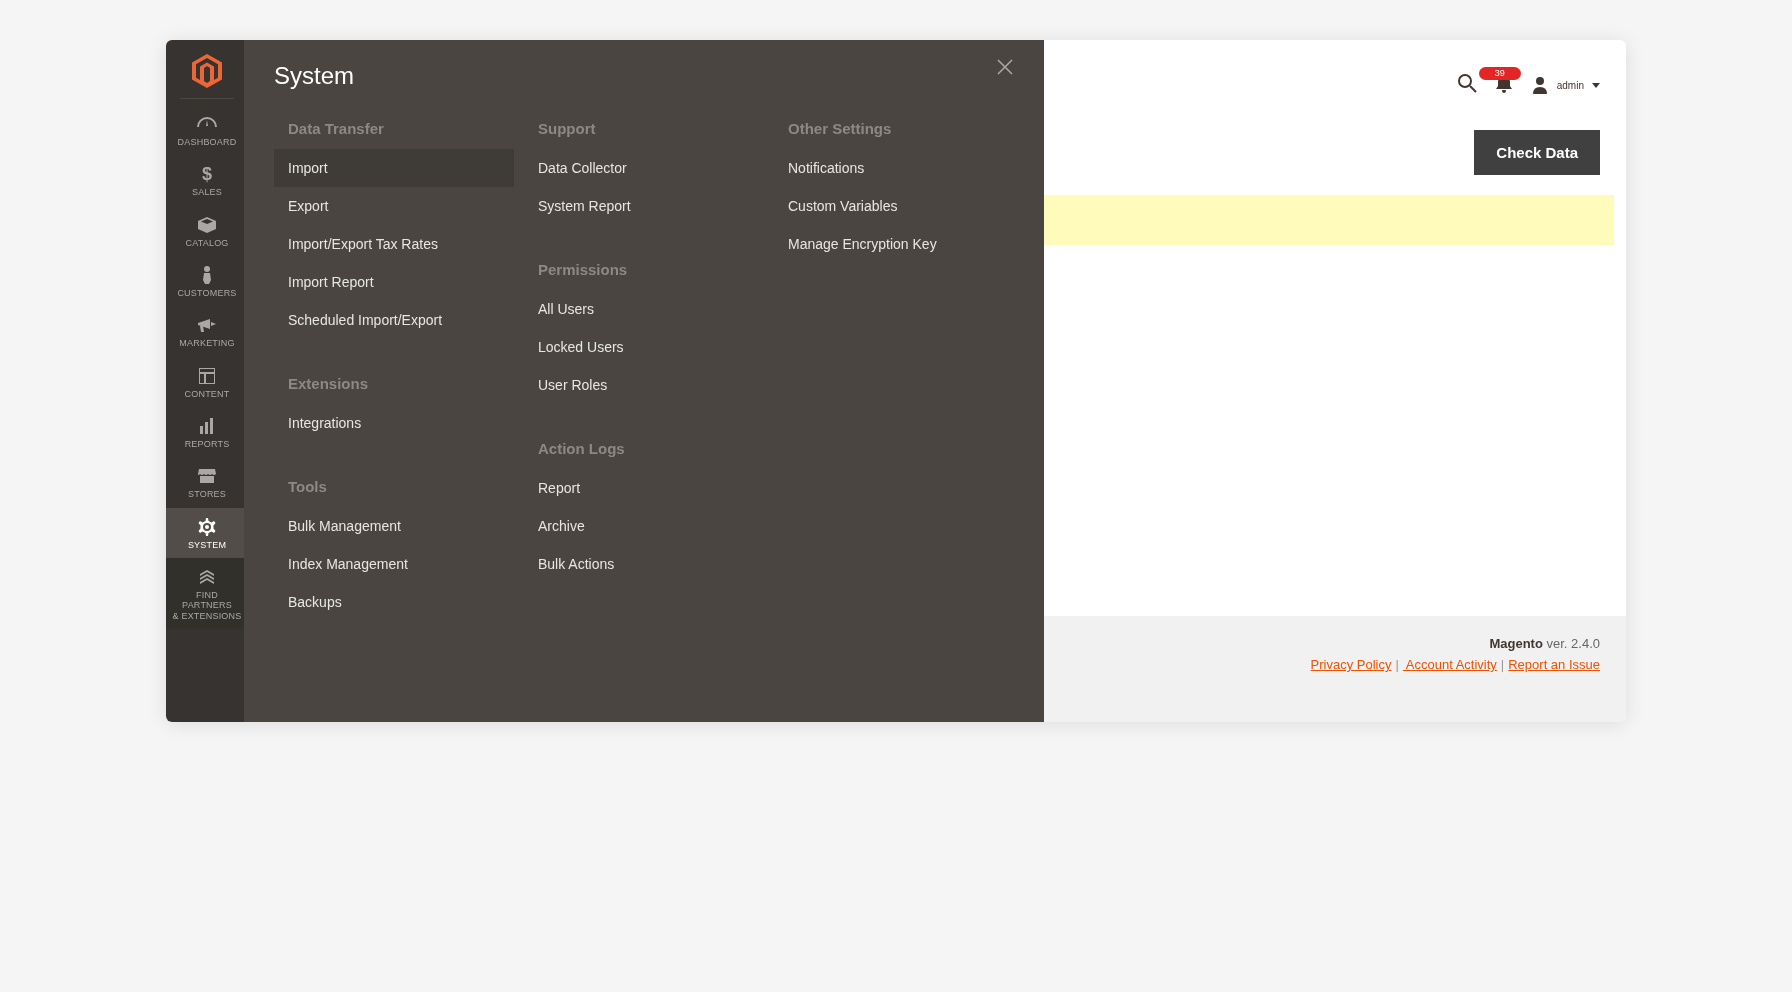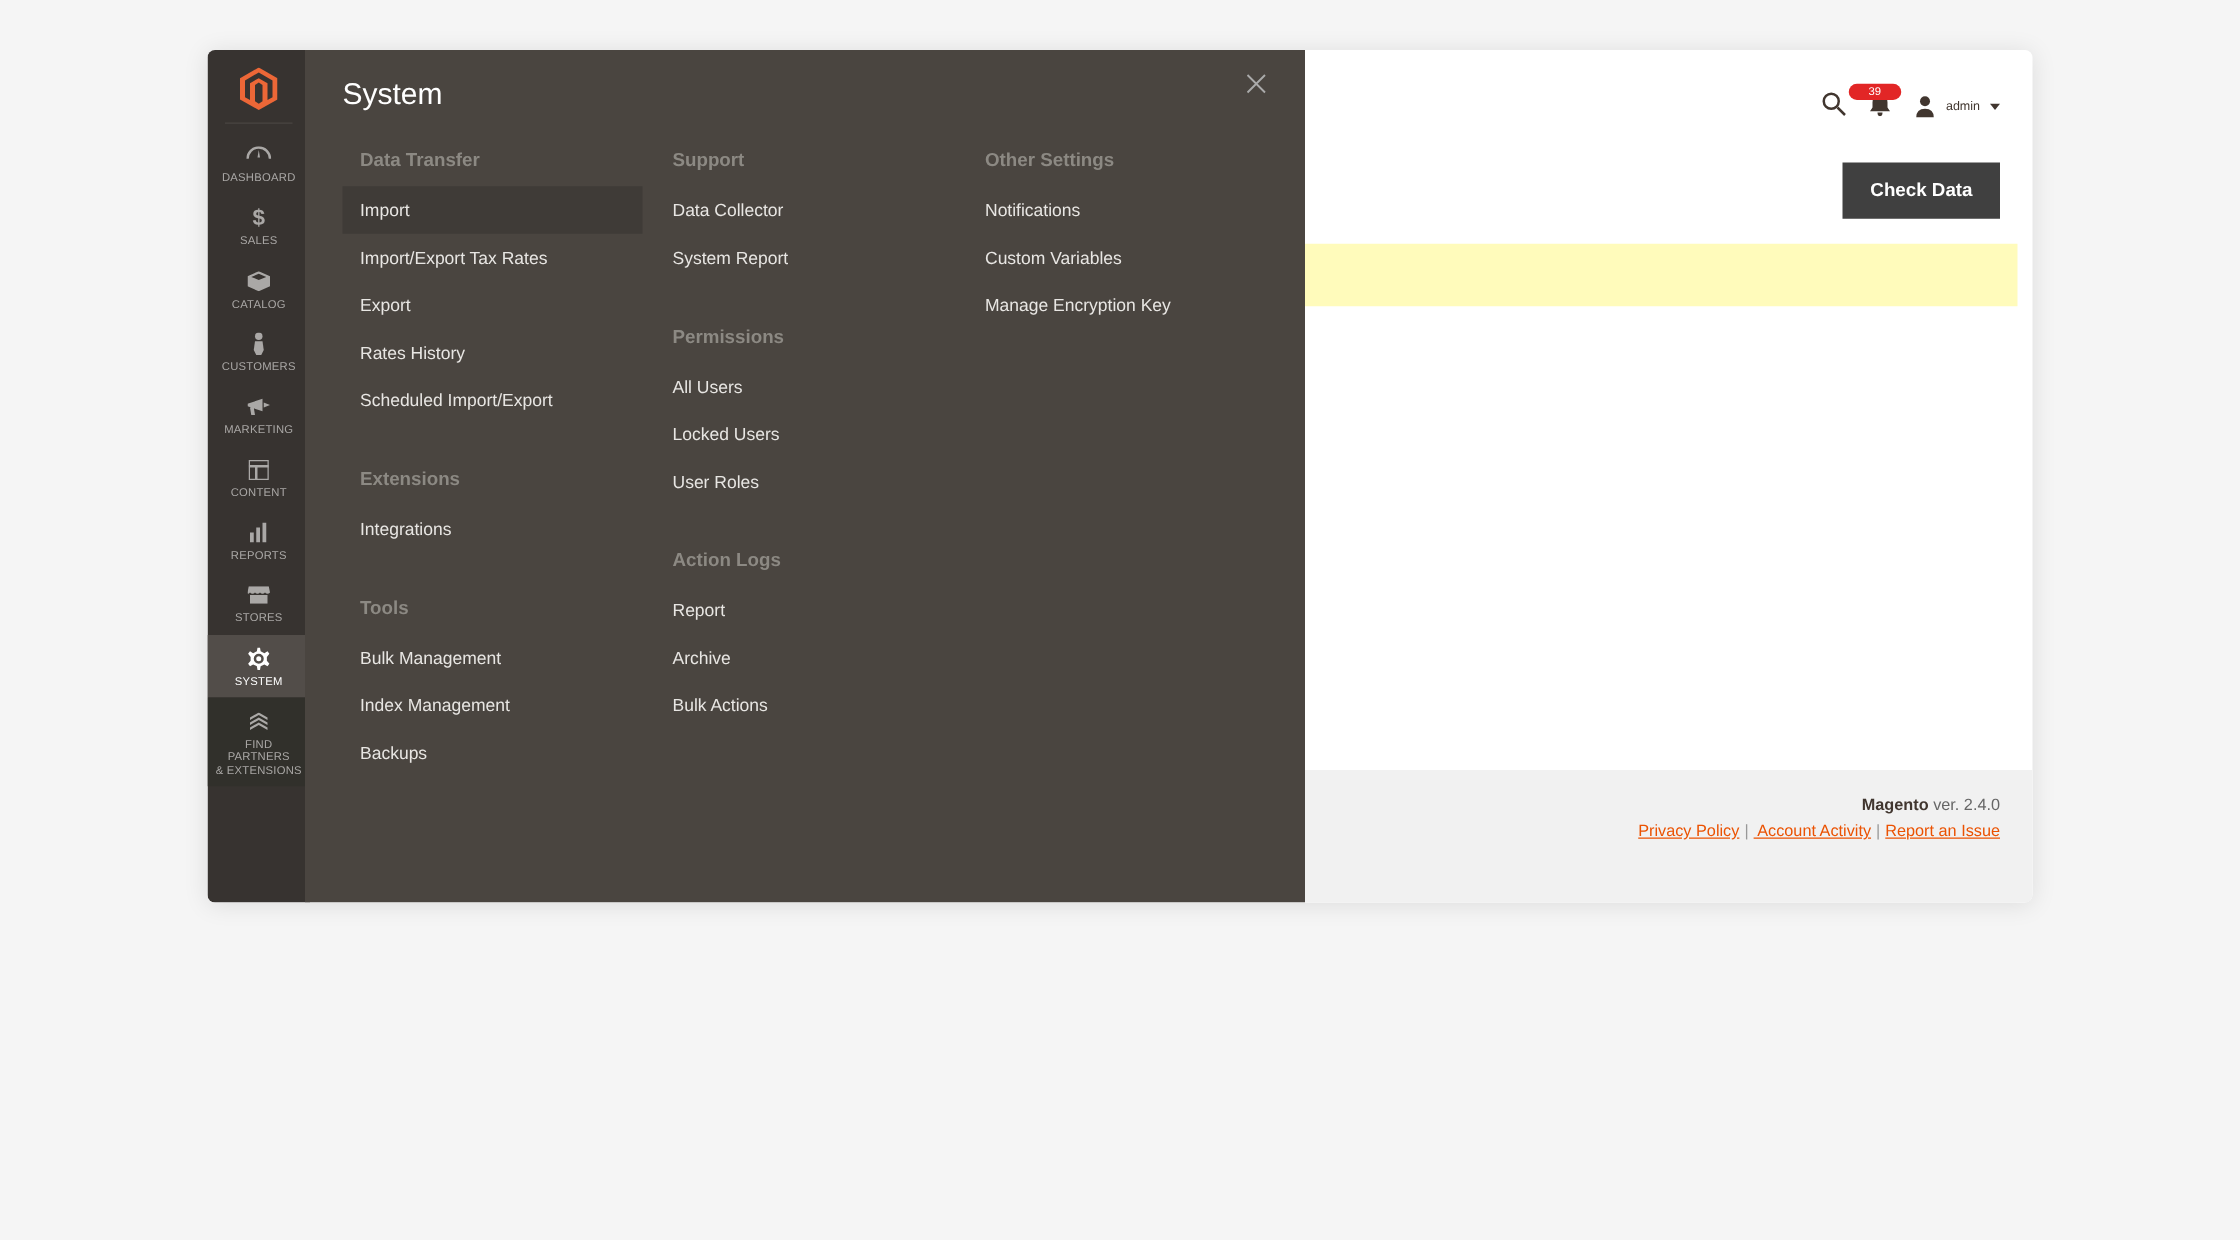--- a/index.html
+++ b/index.html
@@ -146,23 +146,23 @@
     <div class="flyout-title">System</div>
     <div class="flyout-close">
       <svg viewBox="0 0 18 18">
           <path stroke="currentColor" stroke-width="1.5" d="M2 2 L16 16 M16 2 L2 16"></path>
         </svg>
     </div>
     <div class="flyout-cols">
       <div class="flyout-col">
         <div class="flyout-group-title">Data Transfer</div>
         <a class="flyout-link active">Import</a>
+        <a class="flyout-link">Export</a>
         <a class="flyout-link">Import/Export Tax Rates</a>
-        <a class="flyout-link">Export</a>
-        <a class="flyout-link">Rates History</a>
+        <a class="flyout-link">Import Report</a>
         <a class="flyout-link">Scheduled Import/Export</a>
         <div class="flyout-group-title mt">Extensions</div>
         <a class="flyout-link">Integrations</a>
         <div class="flyout-group-title mt">Tools</div>
         <a class="flyout-link">Bulk Management</a>
         <a class="flyout-link">Index Management</a>
         <a class="flyout-link">Backups</a>
       </div>
       <div class="flyout-col">
         <div class="flyout-group-title">Support</div>

